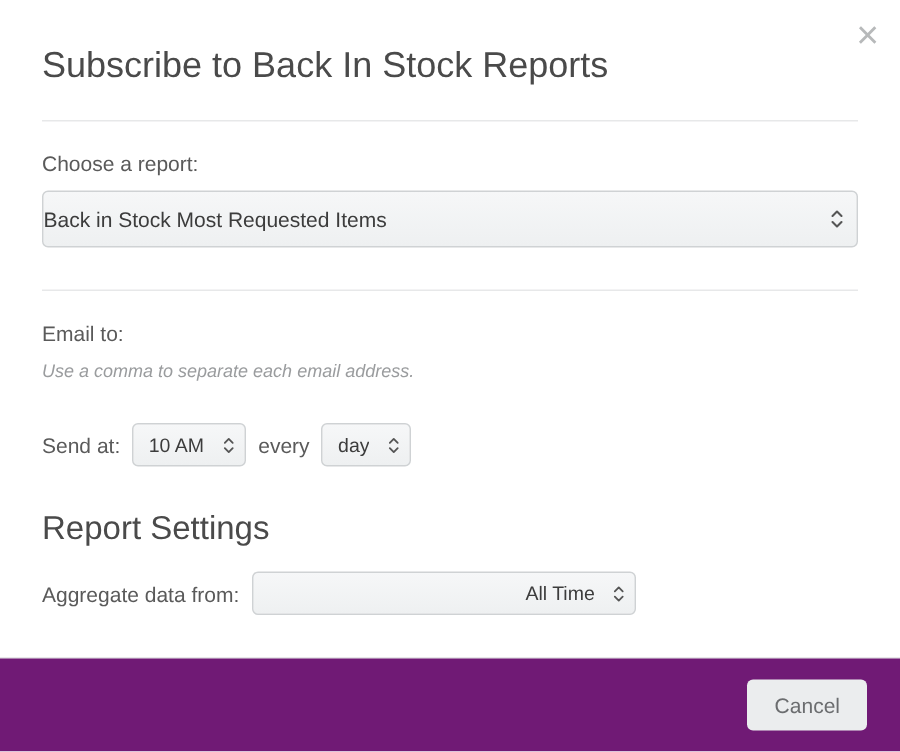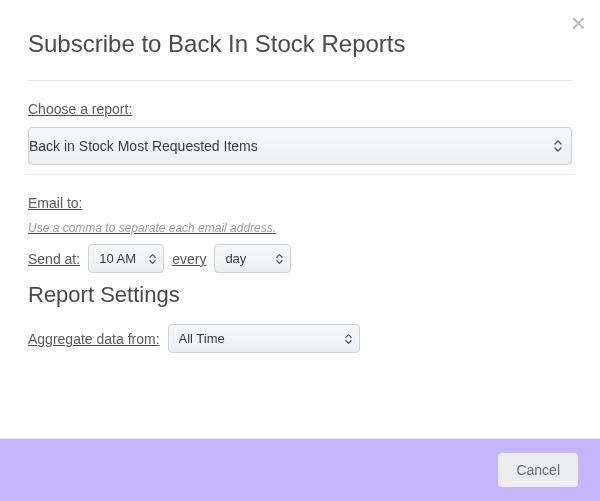--- a/index.html
+++ b/index.html
@@ -22,44 +22,44 @@
     background:linear-gradient(#f6f7f8,#eef0f1);
     border:1px solid #cfd2d4;
     border-radius:4px;
     font-size:14px;
     color:#3c3c3c;
     padding:10px 34px 10px 0;
     appearance:none; -webkit-appearance:none;
     cursor:pointer;
   }
   .select.small { width:auto; padding:6px 26px 6px 10px; font-size:13px; display:inline-block; vertical-align:middle; }
-  .select.small2 { padding-right:44px; }
+  .select.small2 { padding-right:27px; }
   .caret { position:absolute; right:10px; top:50%; transform:translateY(-50%); pointer-events:none; }
   .caret svg { display:block; }
   .caret.small { right:8px; }
   .input {
     width:100%;
     border:1px solid #cfd2d4;
     border-radius:3px;
     font-size:14px;
     color:#3c3c3c;
     padding:9px 12px;
     background:#fff;
   }
   .hint { font-size:12px; font-style:italic; color:#9a9c9e; margin-top:6px; }
   .row { display:flex; align-items:center; gap:8px; font-size:14px; color:#5a5a5a; }
-  .section { margin-bottom:9px;text-decoration:underline; }
+  .section { margin-bottom:28px; }
   h2.subhead { font-size:22px; font-weight:400; color:#4a4a4a; margin:0 0 16px 0; }
   .inline-select-wrap { position:relative; display:inline-block; vertical-align:middle; }
   .footer {
     position:absolute; left:0; right:0; bottom:0;
     border-top:1px solid #e7e8e9;
     padding:14px 22px;
     display:flex; justify-content:flex-end; gap:8px;
-    background:#c4b5fd;
+    background:#701a75;
   }
   .btn { font-size:14px; padding:9px 18px; border-radius:4px; border:none; cursor:pointer; }
   .btn-cancel { background:#ebedee; color:#6b6d6f; }
   .btn-primary { background:#3889d4; color:#fff; }
 </style>
 </head>
 <body>
 
 <div class="dialog">
 
@@ -116,21 +116,21 @@
       </span>
     </div>
   </div>
 
   <h2 class="subhead">Report Settings</h2>
 
   <div class="section">
     <div class="row">
       <span>Aggregate data from:</span>
       <span class="inline-select-wrap" style="flex:0 0 auto;">
-        <select class="select small" style="width:192px;">
+        <select class="select small" style="width:256px;text-align:right;">
           <option>All Time</option>
         </select>
         <span class="caret small">
           <svg width="7" height="11" viewBox="0 0 8 12">
               <path d="M1 4 L4 1 L7 4 M1 8 L4 11 L7 8" stroke="#555" stroke-width="1.4" fill="none" stroke-linecap="round" stroke-linejoin="round"></path>
             </svg>
         </span>
       </span>
     </div>
   </div>

